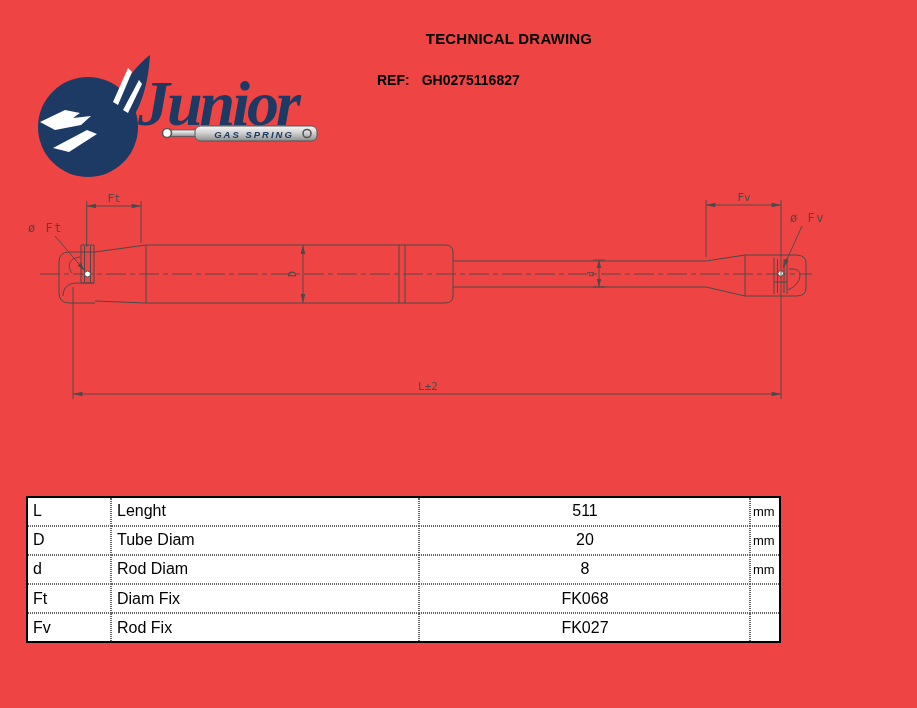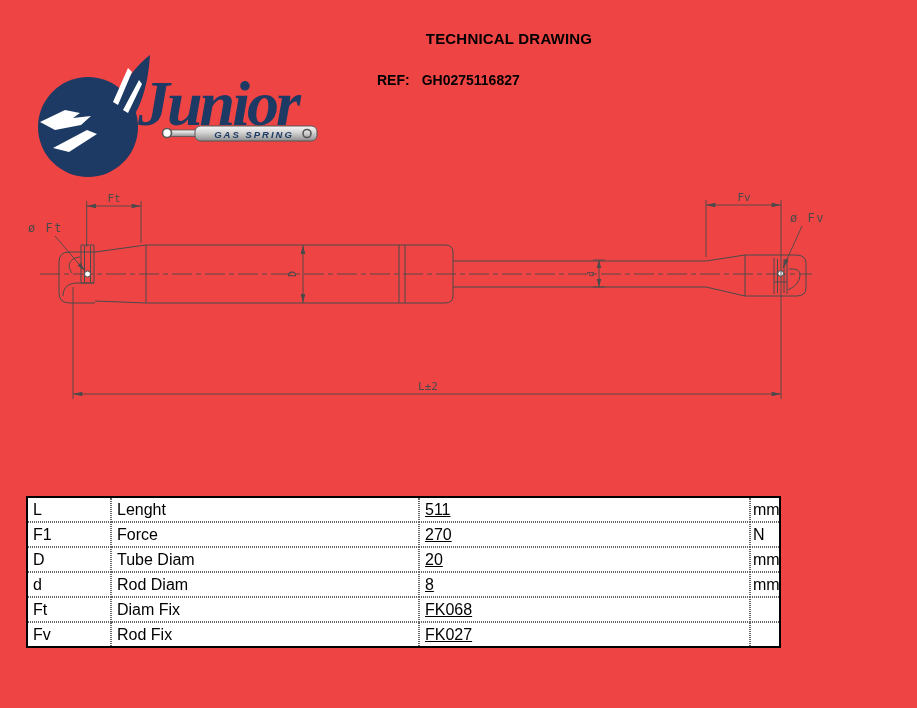--- a/index.html
+++ b/index.html
@@ -27,22 +27,22 @@
     table-layout:fixed; background:#fff; box-sizing:border-box;
   }
   .spec-table td {
     border:1px dotted #666; height:23px; vertical-align:middle;
     padding:0 5px; font-size:16px; color:#000; white-space:nowrap; overflow:hidden;
   }
   .spec-table tr:first-child td { border-top:none; }
   .spec-table tr:last-child td { border-bottom:none; }
   .spec-table td:first-child { border-left:none; }
   .spec-table td:last-child { border-right:none; }
-  .spec-table td.val { text-align:left; padding-right:4px;text-decoration:underline; }
-  .spec-table td.unit { font-size:16px; padding:0 2px; }
+  .spec-table td.val { text-align:center; padding-right:4px; }
+  .spec-table td.unit { font-size:13px; padding:0 2px; }
 </style>
 </head>
 <body>
 
 <div class="page">
 
   <div class="title">TECHNICAL DRAWING</div>
   <div class="ref-row">
     <span>REF:</span>
     <span>GH0275116827</span>
@@ -167,26 +167,20 @@
         <col style="width:29px">
       </colgroup>
     <tbody>
       <tr>
         <td>L</td>
         <td>Lenght</td>
         <td class="val">511</td>
         <td class="unit">mm</td>
       </tr>
       <tr>
-        <td>F1</td>
-        <td>Force</td>
-        <td class="val">270</td>
-        <td class="unit">N</td>
-      </tr>
-      <tr>
         <td>D</td>
         <td>Tube Diam</td>
         <td class="val">20</td>
         <td class="unit">mm</td>
       </tr>
       <tr>
         <td>d</td>
         <td>Rod Diam</td>
         <td class="val">8</td>
         <td class="unit">mm</td>

